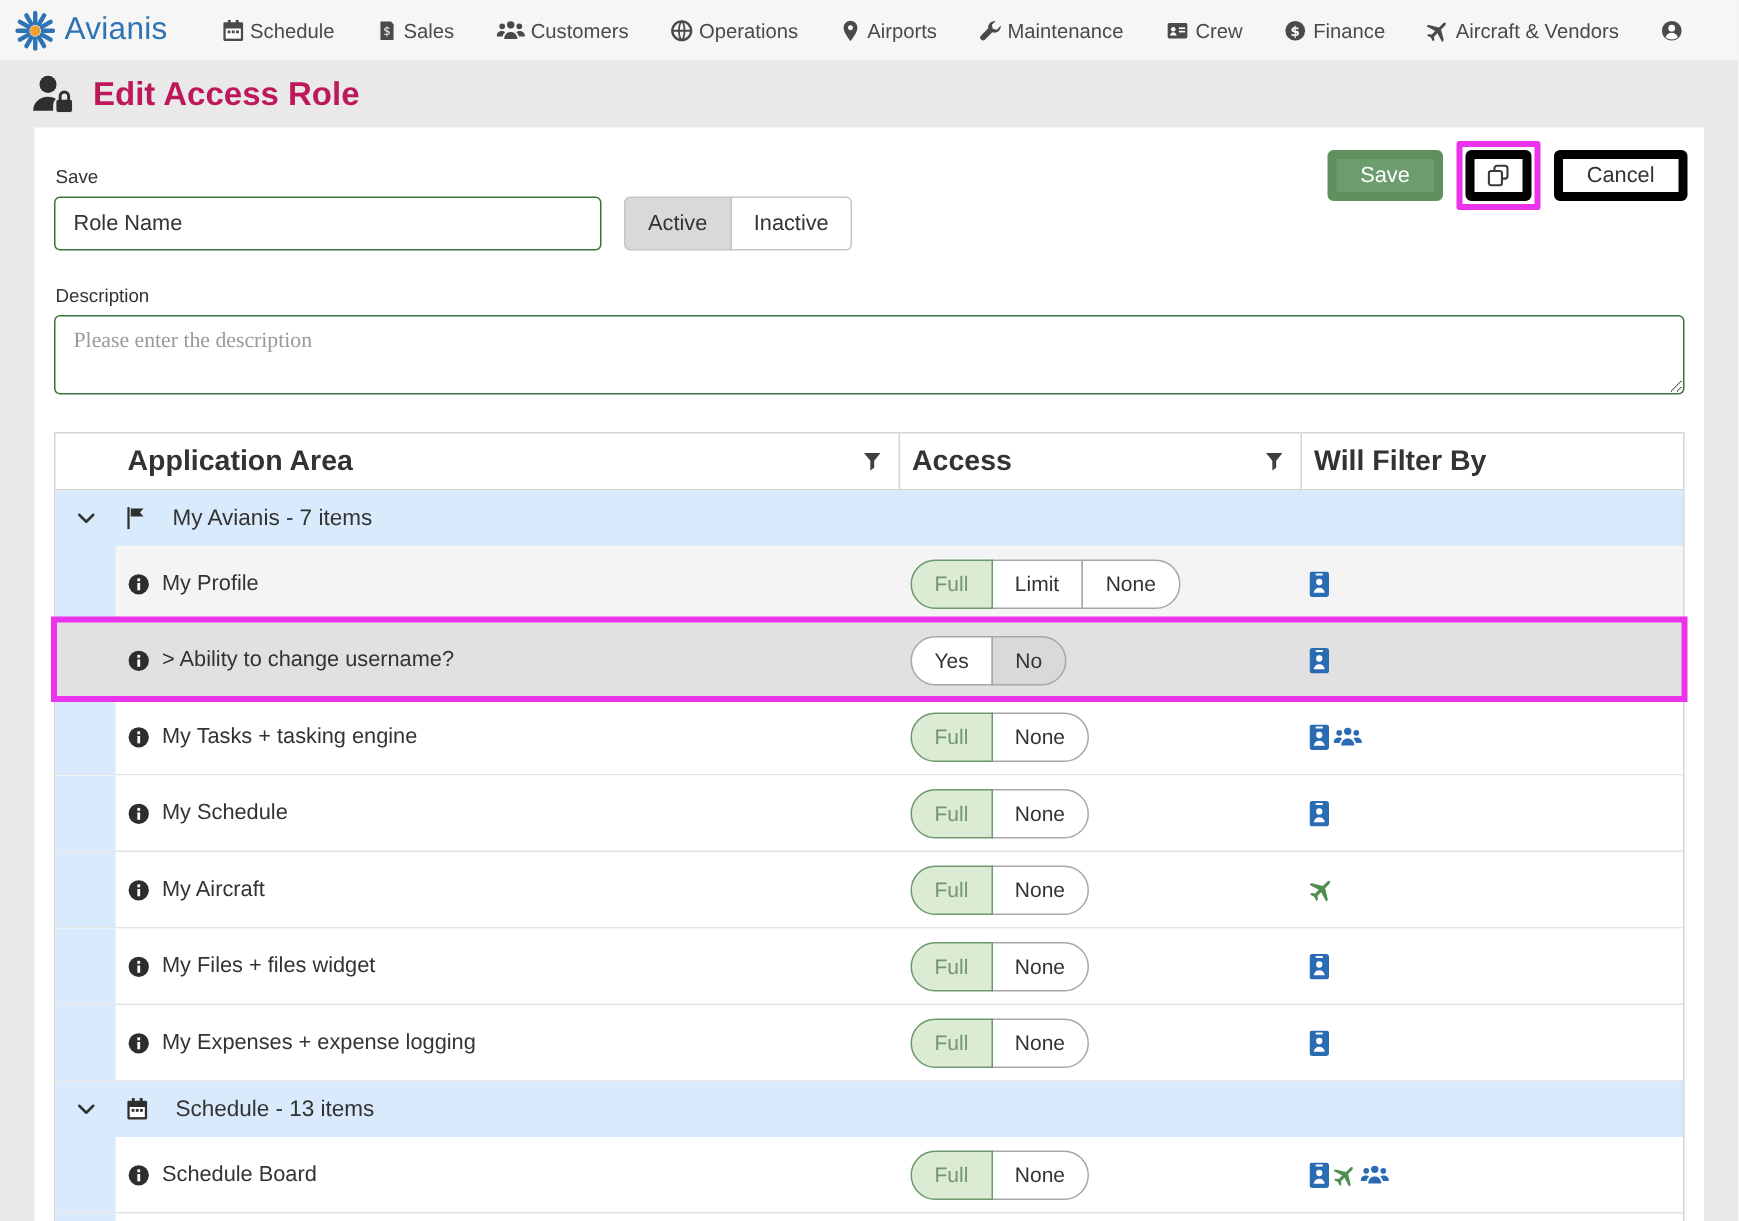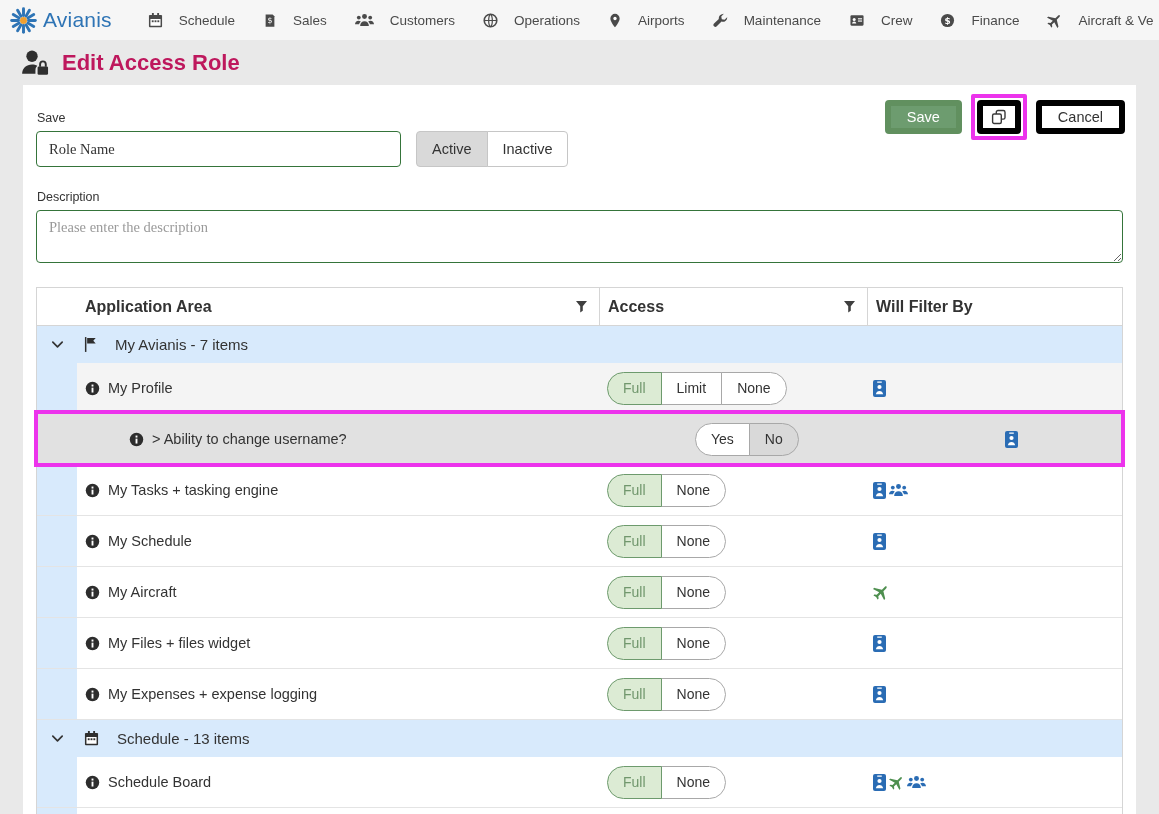--- a/index.html
+++ b/index.html
@@ -11,21 +11,21 @@
   svg.ic { display:block; }
 
   
   .navbar {
     height:40px; background:#f6f6f6; display:flex; align-items:center;
     padding:0 6px 0 10px; white-space:nowrap; overflow:hidden;
   }
   .brand { display:flex; align-items:center; gap:6px; margin-right:36px; cursor:pointer; }
   .brand-text { font-size:21px; color:#2e74b5; letter-spacing:.2px; }
   .nav-items { display:flex; align-items:center; gap:28px; flex:1; overflow:hidden; }
-  .nav-item { display:flex; align-items:center; gap:16px; font-size:13.5px; color:#4a4a4a; cursor:pointer;text-align:center; }
+  .nav-item { display:flex; align-items:center; gap:4px; font-size:13.5px; color:#4a4a4a; cursor:pointer;text-align:center; }
   .nav-item svg { color:#4a4a4a; }
 
   
   .page-head { height:45px; display:flex; align-items:center; gap:11px; padding-left:21px; }
   .page-title { font-size:22px; color:#be185d;font-weight:bold; }
   .page-head svg { color:#2f2f2f; }
 
   
   .card {
     position:absolute; left:23px; right:23px; top:85px; bottom:0;
@@ -39,21 +39,21 @@
     font-family:"Liberation Sans", sans-serif; display:flex; align-items:center; justify-content:center;
   }
   .btn-save { background:#6d9c6f; border-color:#61905f; color:#fff; }
   .annotation-box { border:4px solid #ec33ec; padding:2px; border-radius:2px; }
   .btn-copy { width:44px; padding:0; }
 
   .field-label { font-size:12.5px; color:#333; margin:14px 0 6px 1px; }
   .name-line { display:flex; align-items:center; gap:15px; }
   .text-input {
     width:365px; height:36px; border:1px solid #35743a; border-radius:4px;
-    padding:0 12px; font-size:14.5px; color:#333; font-family:Liberation Serif, serif; outline:none;
+    padding:0 12px; font-size:14.5px; color:#333; font-family:Liberation Sans, sans-serif; outline:none;
   }
   .status-group { display:inline-flex; }
   .status-btn {
     height:36px; padding:0 15px; background:#fff; border:1px solid #c6c6c6;
     font-size:14.5px; color:#333; cursor:pointer; font-family:"Liberation Sans", sans-serif;
   }
   .status-btn:first-child { border-radius:4px 0 0 4px; }
   .status-btn:last-child { border-radius:0 4px 4px 0; margin-left:-1px; }
   .status-btn.selected { background:#d9d9d9; }
 
@@ -61,32 +61,32 @@
     width:100%; height:53px; border:1px solid #35743a; border-radius:4px;
     padding:8px 12px; font-size:14.5px; color:#333; font-family:Liberation Serif, serif;
     resize:vertical; outline:none;
   }
   .desc-area::placeholder { color:#9a9a9a; }
 
   
   .grid-table { margin-top:20px; border:1px solid #d5d5d5; }
   .thead {
     display:grid; grid-template-columns:40px 522px 268px 1fr; height:38px;
-    border-bottom:1px solid #d5d5d5; font-weight:bold; font-size:16px; color:#333;
+    border-bottom:1px solid #d5d5d5; font-weight:bold; font-size:19px; color:#333;
   }
   .th { display:flex; align-items:center; justify-content:space-between; padding:0 12px 0 8px; }
   .th.bordered { border-left:1px solid #d5d5d5; }
   .funnel { color:#3f3f3f; cursor:pointer; }
 
   .trow { display:grid; grid-template-columns:40px 522px 268px 1fr; position:relative; }
   .trow.group { background:#d8eafc; height:37px; }
   .trow.item { height:51px; border-bottom:1px solid #e4e4e4; background:#fff; }
   .trow.item:last-of-type { border-bottom:none; }
   .trow.item.alt { background:#f4f4f4; }
-  .trow.item.selected { background:#e1e1e1;gap:44px; }
+  .trow.item.selected { background:#e1e1e1; }
   .cell { display:flex; align-items:center; }
   .c1 { justify-content:center; }
   .trow.item .c1.strip { background:#d8eafc; }
   .trow.item.selected .c1 { background:transparent; }
   .group-label { display:flex; align-items:center; gap:18px; font-size:15px; color:#333; padding-left:7px; }
   .row-label { display:flex; align-items:center; gap:8px; font-size:14.5px; color:#333; padding-left:8px; }
   .info-icon { color:#2d2d2d; cursor:pointer; flex:0 0 auto; }
 
   .seg-group { display:inline-flex; margin-left:8px; }
   .seg {

